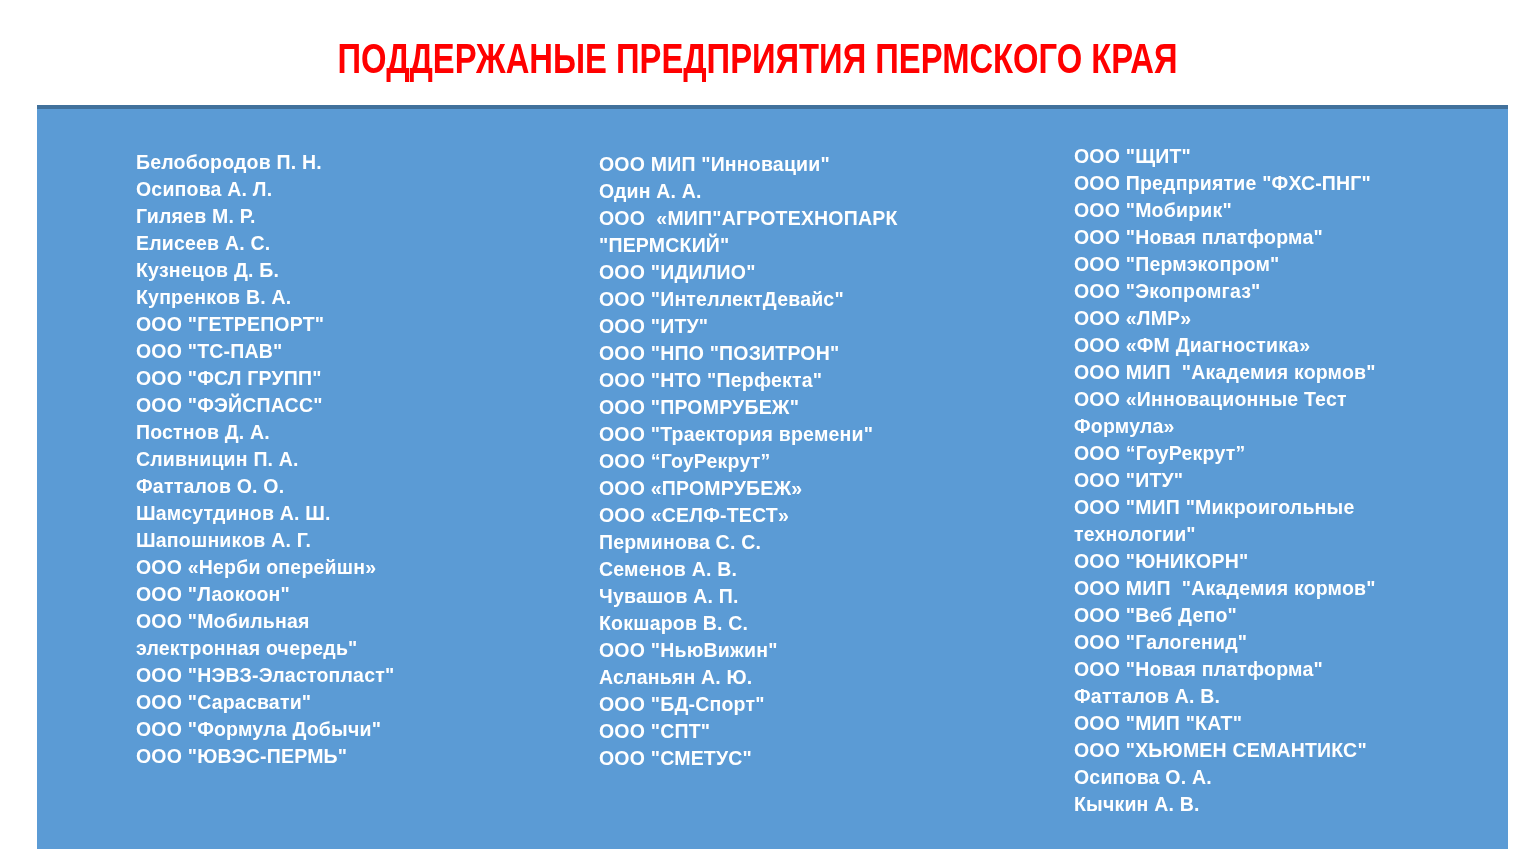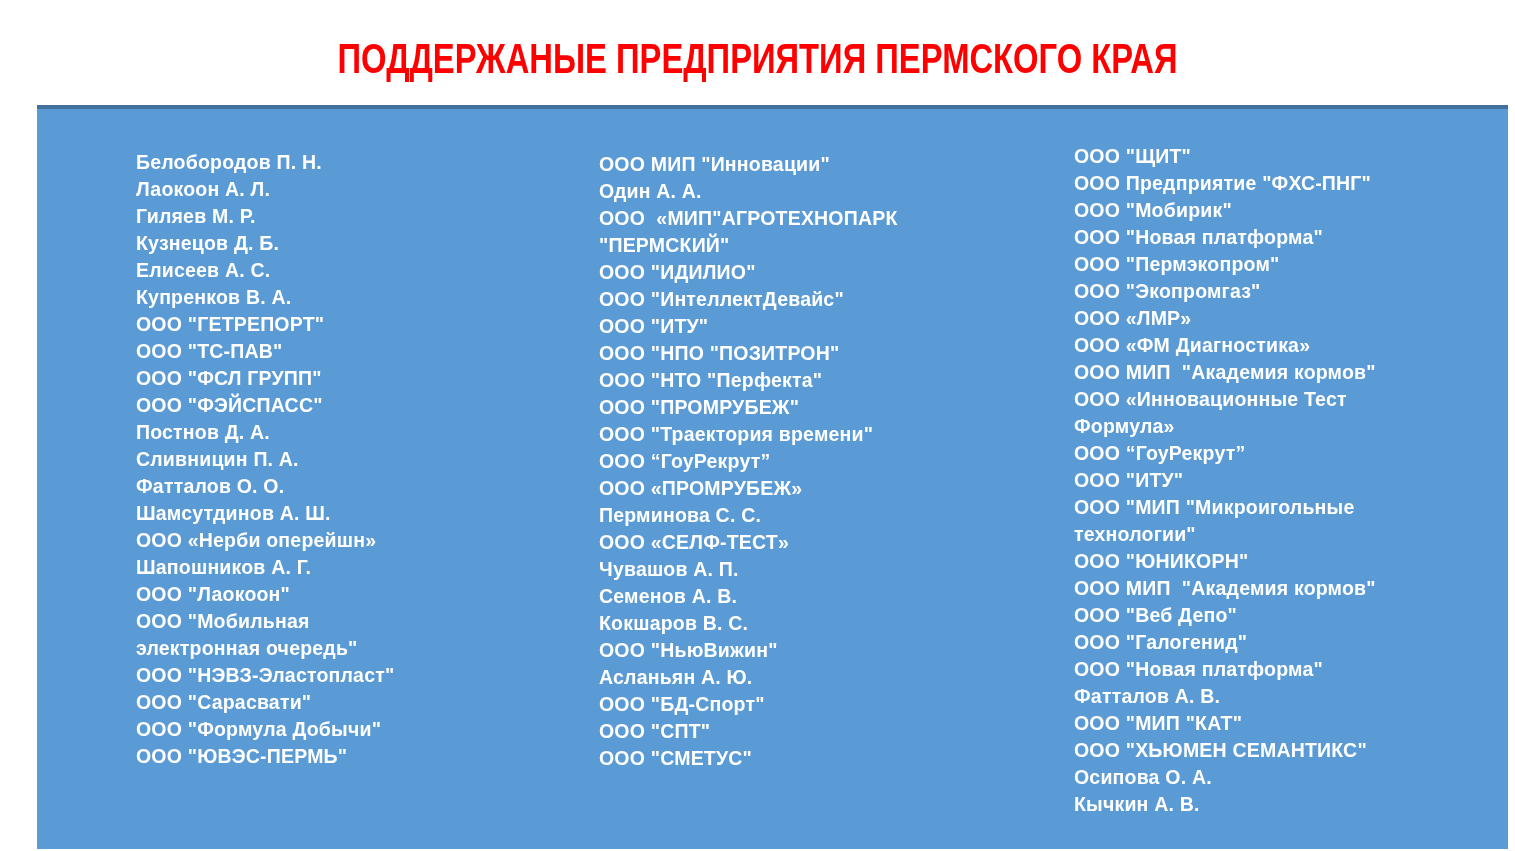--- a/index.html
+++ b/index.html
@@ -74,35 +74,35 @@
 
   <div class="header">
     <h1 class="page-title">ПОДДЕРЖАНЫЕ ПРЕДПРИЯТИЯ ПЕРМСКОГО КРАЯ</h1>
   </div>
 
   <div class="panel">
 
     <div class="company-column col-1">
       <ul class="company-list">
           <li class="company-item">Белобородов П. Н.</li>
-          <li class="company-item">Лаокоон А. Л.</li>
+          <li class="company-item">Осипова А. Л.</li>
           <li class="company-item">Гиляев М. Р.</li>
+          <li class="company-item">Елисеев А. С.</li>
           <li class="company-item">Кузнецов Д. Б.</li>
-          <li class="company-item">Елисеев А. С.</li>
           <li class="company-item">Купренков В. А.</li>
           <li class="company-item">ООО "ГЕТРЕПОРТ"</li>
           <li class="company-item">ООО "ТС-ПАВ"</li>
           <li class="company-item">ООО "ФСЛ ГРУПП"</li>
           <li class="company-item">ООО "ФЭЙСПАСС"</li>
           <li class="company-item">Постнов Д. А.</li>
           <li class="company-item">Сливницин П. А.</li>
           <li class="company-item">Фатталов О. О.</li>
           <li class="company-item">Шамсутдинов А. Ш.</li>
+          <li class="company-item">Шапошников А. Г.</li>
           <li class="company-item">ООО «Нерби оперейшн»</li>
-          <li class="company-item">Шапошников А. Г.</li>
           <li class="company-item">ООО "Лаокоон"</li>
           <li class="company-item">ООО "Мобильная
 электронная очередь"</li>
           <li class="company-item">ООО "НЭВЗ-Эластопласт"</li>
           <li class="company-item">ООО "Сарасвати"</li>
           <li class="company-item">ООО "Формула Добычи"</li>
           <li class="company-item">ООО "ЮВЭС-ПЕРМЬ"</li>
         </ul>
     </div>
 
@@ -114,24 +114,24 @@
 "ПЕРМСКИЙ"</li>
           <li class="company-item">ООО "ИДИЛИО"</li>
           <li class="company-item">ООО "ИнтеллектДевайс"</li>
           <li class="company-item">ООО "ИТУ"</li>
           <li class="company-item">ООО "НПО "ПОЗИТРОН"</li>
           <li class="company-item">ООО "НТО "Перфекта"</li>
           <li class="company-item">ООО "ПРОМРУБЕЖ"</li>
           <li class="company-item">ООО "Траектория времени"</li>
           <li class="company-item">ООО “ГоуРекрут”</li>
           <li class="company-item">ООО «ПРОМРУБЕЖ»</li>
+          <li class="company-item">ООО «СЕЛФ-ТЕСТ»</li>
           <li class="company-item">Перминова С. С.</li>
-          <li class="company-item">ООО «СЕЛФ-ТЕСТ»</li>
+          <li class="company-item">Семенов А. В.</li>
           <li class="company-item">Чувашов А. П.</li>
-          <li class="company-item">Семенов А. В.</li>
           <li class="company-item">Кокшаров В. С.</li>
           <li class="company-item">ООО "НьюВижин"</li>
           <li class="company-item">Асланьян А. Ю.</li>
           <li class="company-item">ООО "БД-Спорт"</li>
           <li class="company-item">ООО "СПТ"</li>
           <li class="company-item">ООО "СМЕТУС"</li>
         </ul>
     </div>
 
     <div class="company-column col-3">

